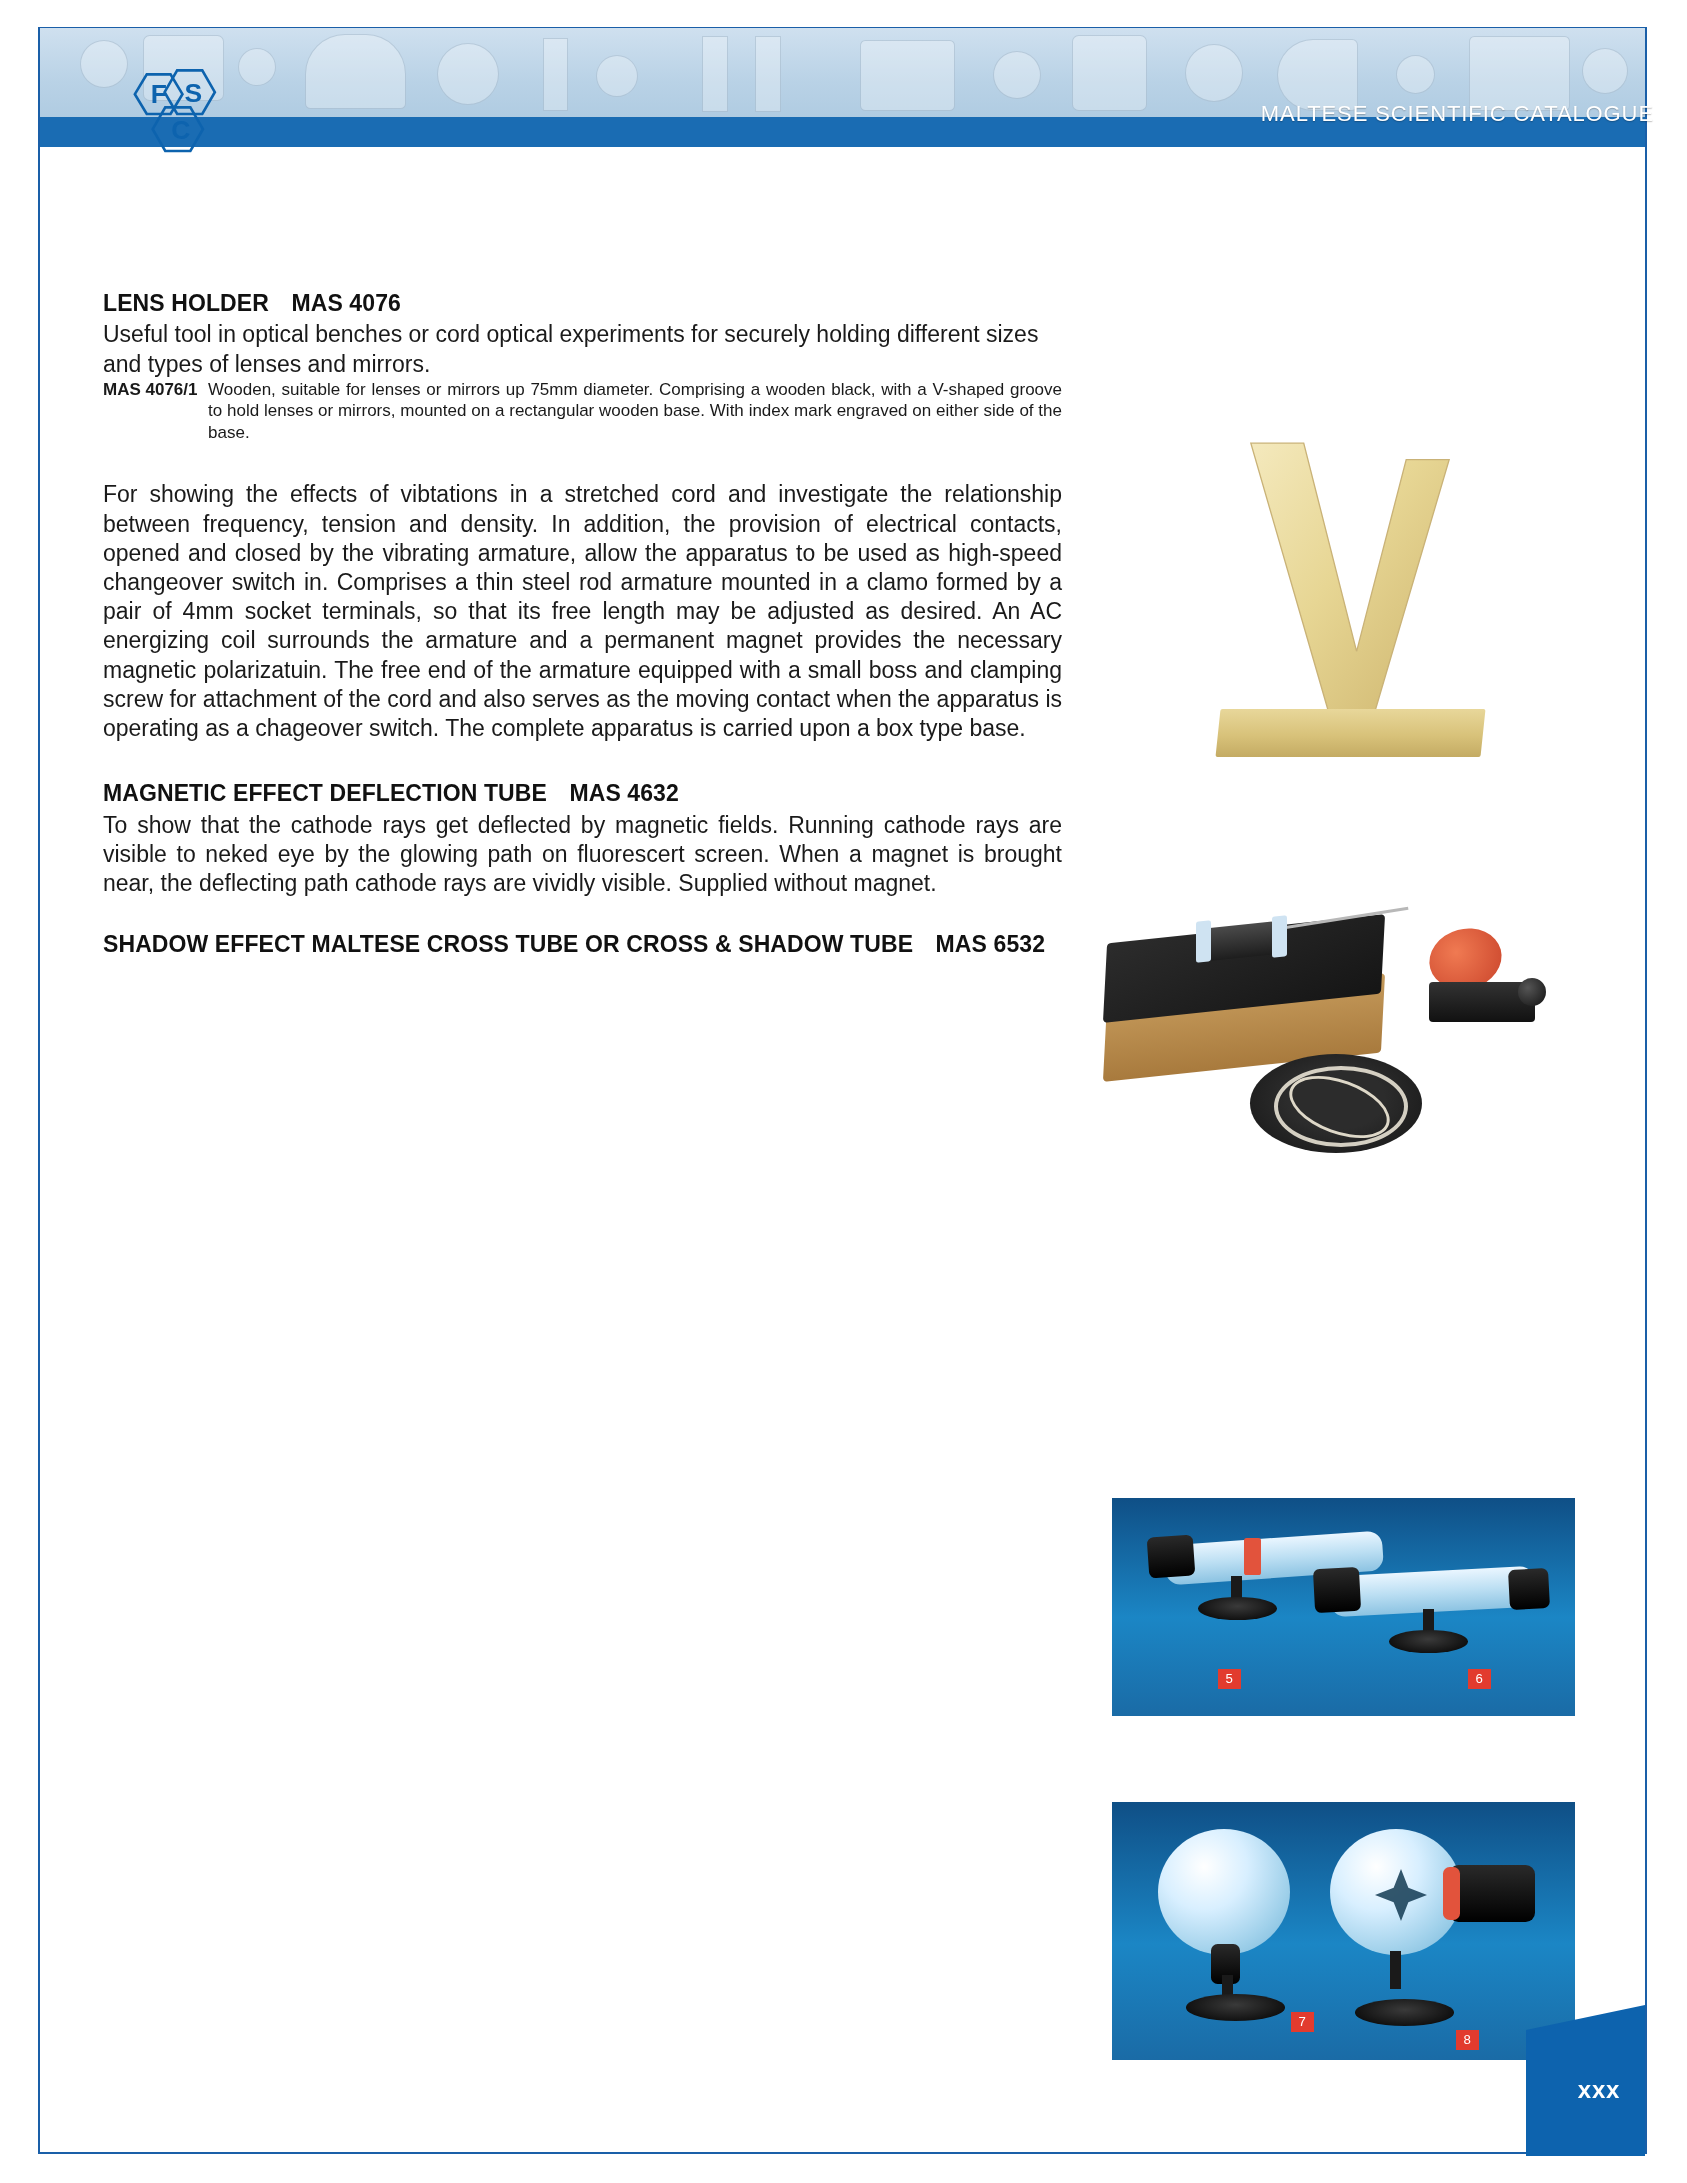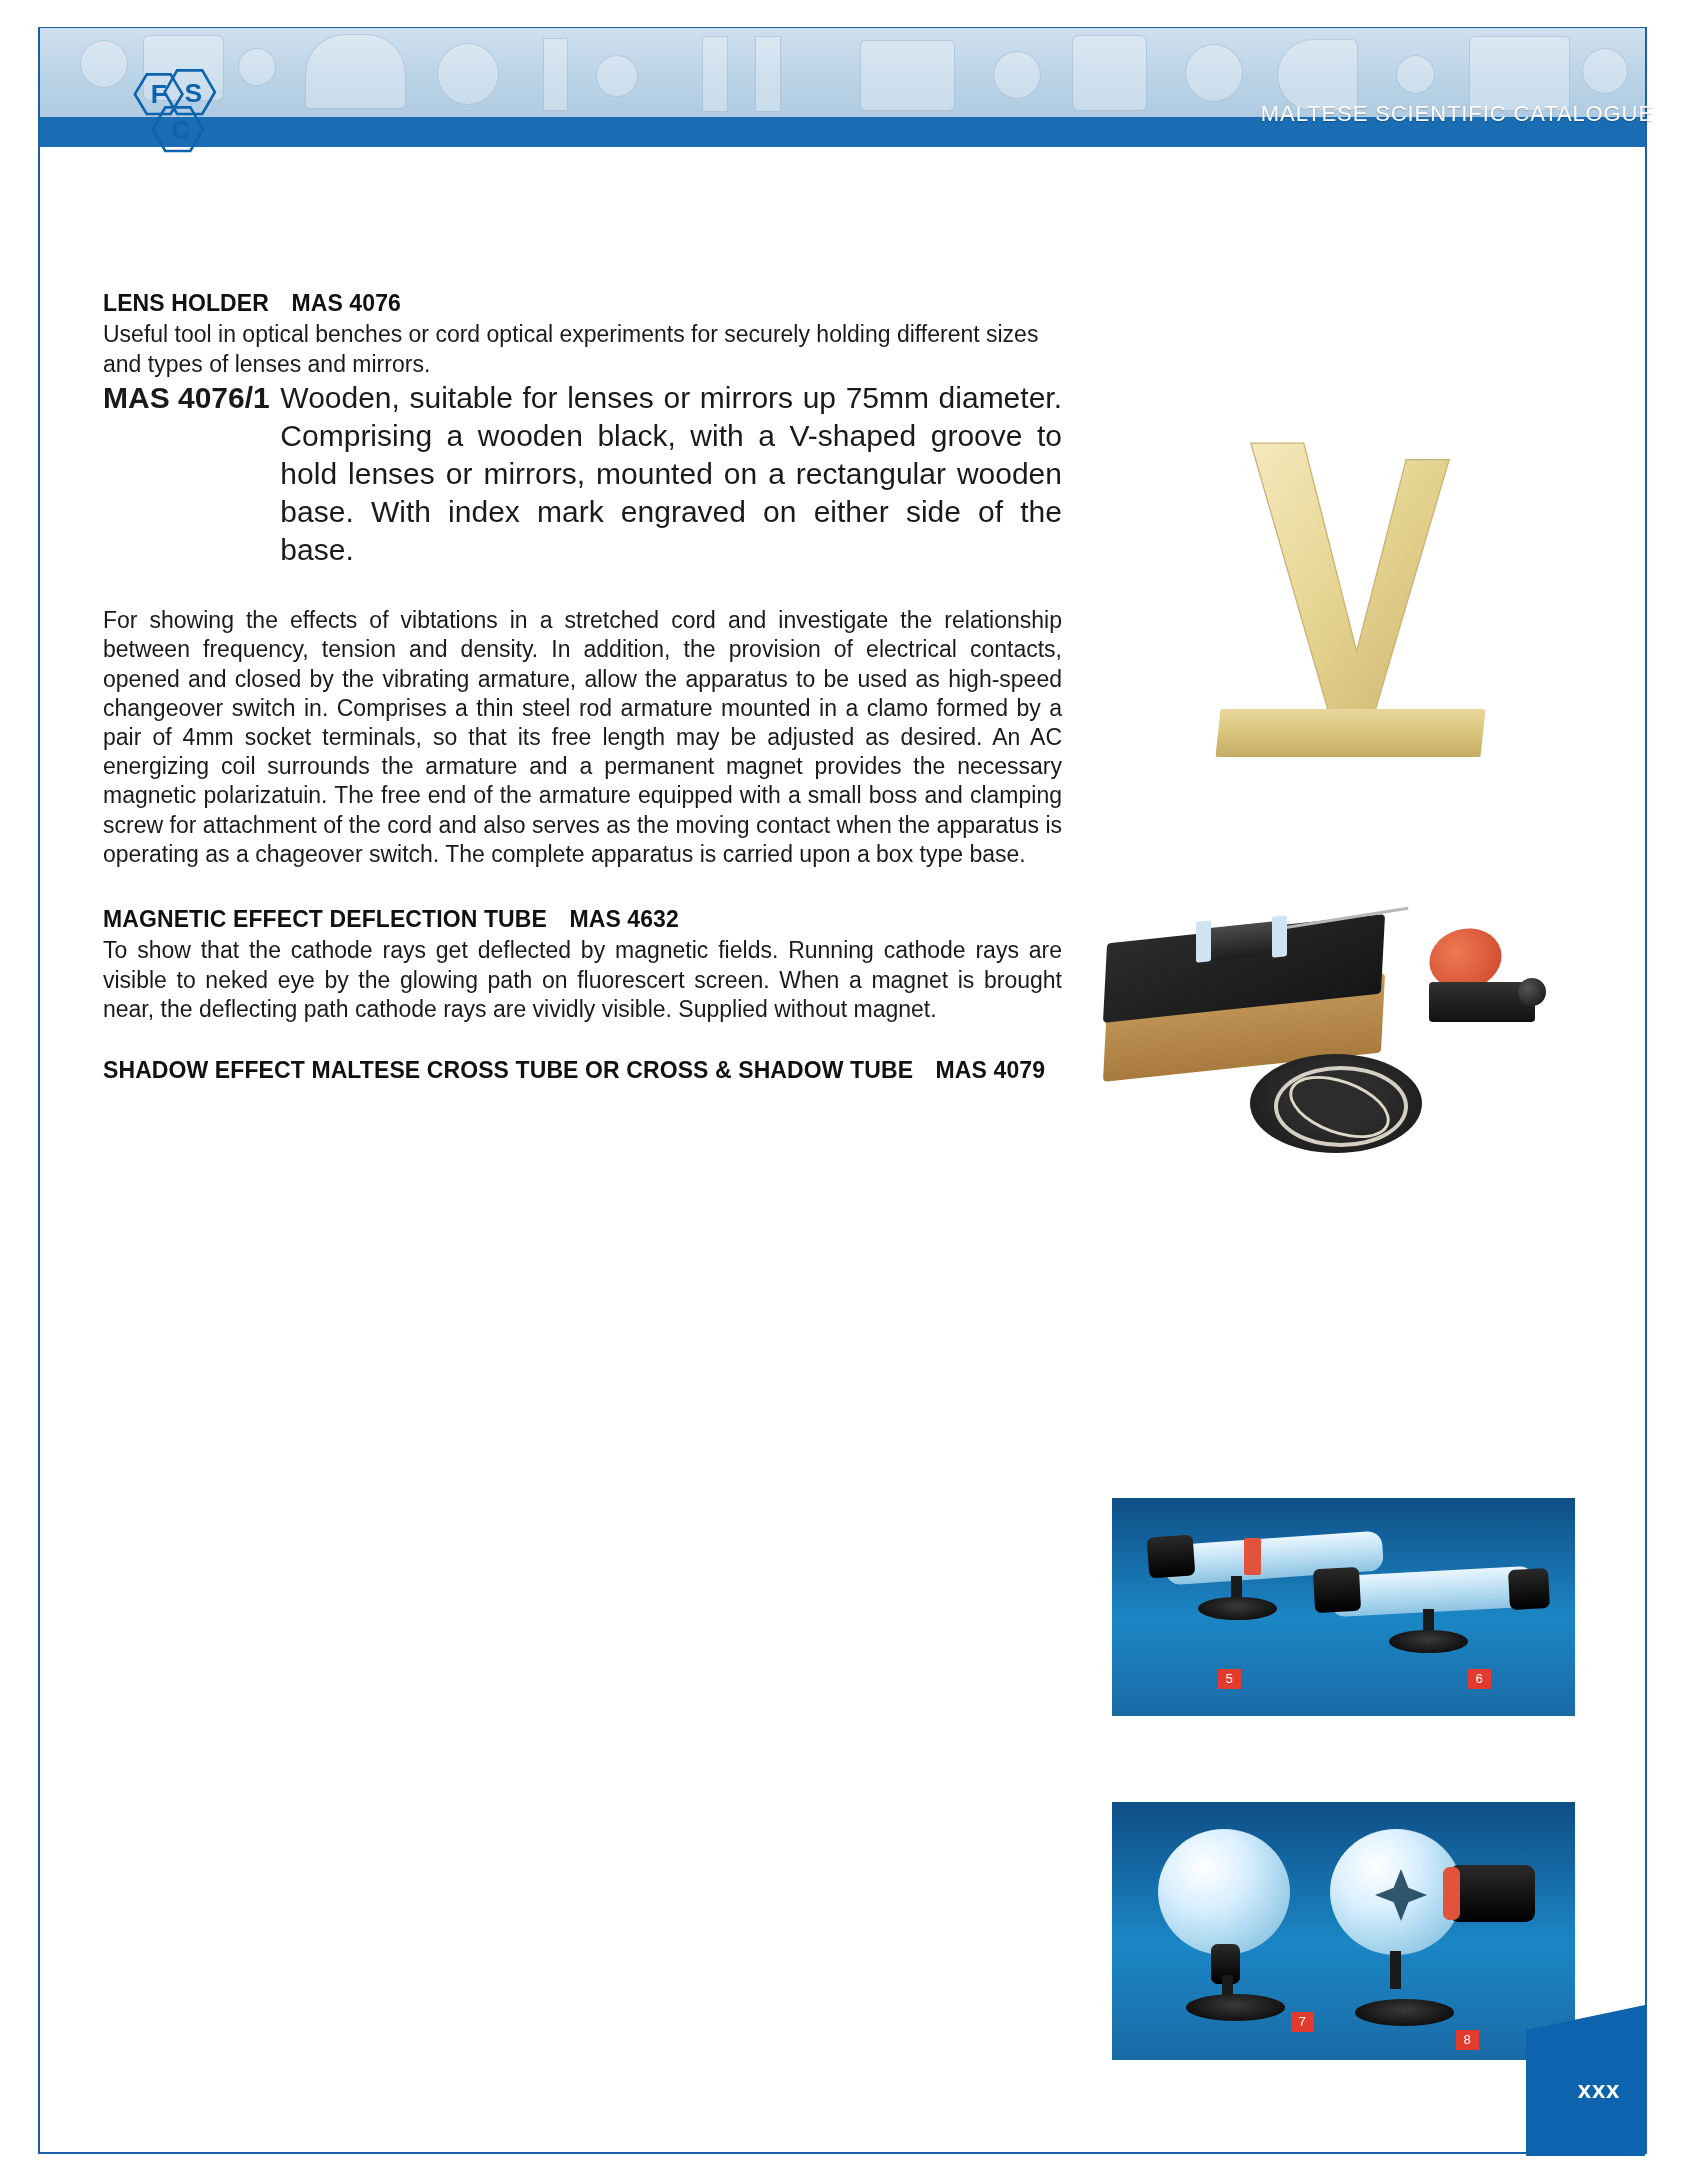--- a/index.html
+++ b/index.html
@@ -105,21 +105,21 @@
   .heading .code { margin-left: 22.5px; }
   .body-text {
     font-size: 23px;
     line-height: 1.27;
     color: #1a1a1a;
     text-align: justify;
   }
   .body-text.nojust { text-align: left; }
   .sub-row {
     display: flex;
-    font-size: 30px;
+    font-size: 17px;
     line-height: 1.27;
     color: #1a1a1a;
   }
   .sub-code {
     font-weight: bold;
     white-space: nowrap;
     padding-right: 10.6px;
   }
   .sub-body { text-align: justify; }
 
@@ -428,21 +428,21 @@
         <div class="heading">
           <span>MAGNETIC EFFECT DEFLECTION TUBE</span><span class="code">MAS 4632</span>
         </div>
         <div class="body-text">To show that the cathode rays get deflected by magnetic fields. Running cathode rays are visible to neked eye by the glowing path on fluorescert screen. When a magnet is brought near, the deflecting path cathode rays are vividly visible. Supplied without magnet.</div>
       </div>
 
       <div class="gap-md"></div>
 
       <div class="block">
         <div class="heading">
-          <span>SHADOW EFFECT MALTESE CROSS TUBE OR CROSS &amp; SHADOW TUBE</span><span class="code">MAS 4079</span>
+          <span>SHADOW EFFECT MALTESE CROSS TUBE OR CROSS &amp; SHADOW TUBE</span><span class="code">MAS 6532</span>
         </div>
       </div>
 
     </div>
 
     <div class="photo" id="photo-lens">
       <svg class="lens-v" viewBox="0 0 360 450" aria-hidden="true">
         <defs>
           <linearGradient id="woodg" x1="0" y1="0" x2="1" y2="1">
             <stop offset="0%" stop-color="#f4e9bd"></stop>

